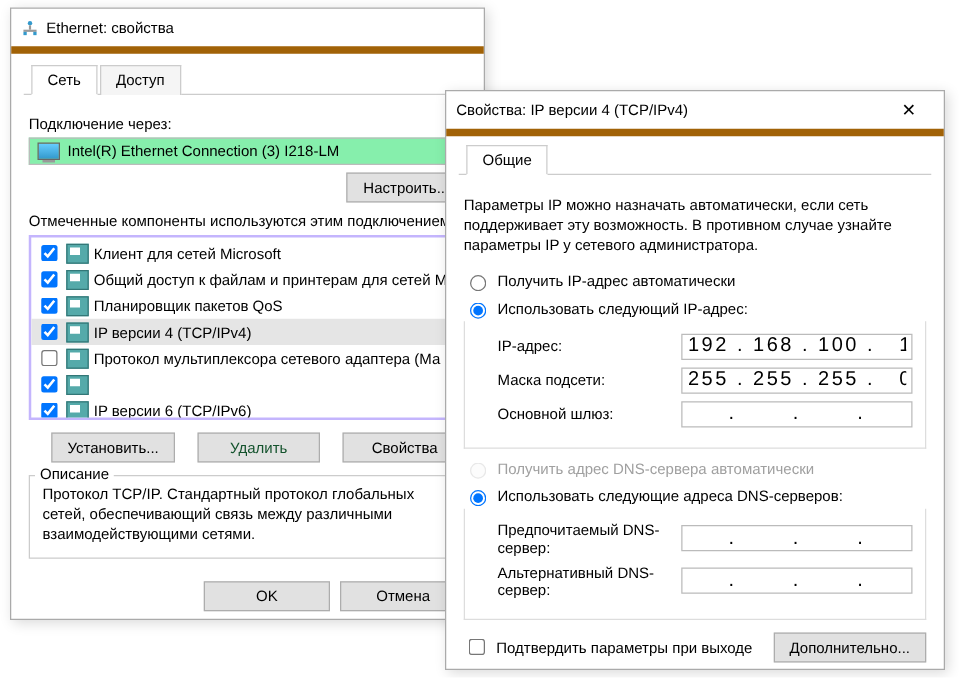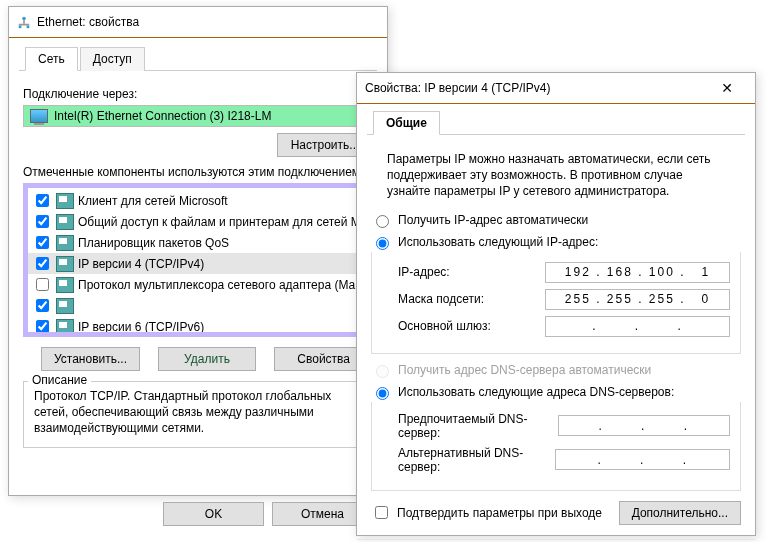--- a/index.html
+++ b/index.html
@@ -17,21 +17,21 @@
     background: #fff;
     border: 1px solid #aaa;
     box-shadow: 2px 2px 10px rgba(0,0,0,0.15);
   }
   .titlebar {
     height: 30px;
     display: flex;
     align-items: center;
     padding: 0 8px;
     font-size: 12px;
-    border-bottom: 1px solid #a16207;
+    border-bottom: 6px solid #a16207;
   }
   .titlebar .title-text { flex: 1; }
   .close-x {
     width: 40px;
     text-align: center;
     font-size: 14px;
     cursor: default;
   }
   .tabstrip {
     display: flex;
@@ -79,21 +79,21 @@
   .btn {
     display: inline-block;
     border: 1px solid #adadad;
     background: #e1e1e1;
     padding: 4px 12px;
     min-width: 70px;
     text-align: center;
   }
   .btn.disabled { color: #14532d; }
   .listbox {
-    border: 5px solid #c4b5fd;
+    border: 2px solid #c4b5fd;
     height: 140px;
     overflow-x: scroll;
     overflow-y: hidden;
     background: #fff;
     margin-top: 4px;
     padding: 2px 0;
     white-space: nowrap;
   }
   .li {
     display: flex;
@@ -129,23 +129,23 @@
     left: 4px;
     background: #fff;
     padding: 0 4px;
   }
   .dlg-buttons {
     display:flex;
     justify-content:flex-end;
     gap:8px;
     padding: 8px 14px 12px;
   }
-  .dlg-buttons .btn { min-width: 75px; margin-top: 36px; }
+  .dlg-buttons .btn { min-width: 75px; }
   
-  .desc { line-height: 1.35; margin: 6px 16px 12px; }
+  .desc { line-height: 1.35; margin: 6px 0 12px; }
   .radio-row { display:flex; align-items:center; gap:6px; margin: 6px 0; }
   .radio { width:13px; height:13px; }
   .radio.disabled { filter: opacity(0.5); }
   .radio-lbl.disabled { color:#a0a0a0; }
   .fieldset {
     border: 1px solid #ddd;
     border-top: none;
     padding: 4px 10px 10px 26px;
     margin-top: -4px;
     margin-bottom: 8px;
@@ -154,21 +154,21 @@
     display:flex;
     justify-content:space-between;
     align-items:center;
     margin: 6px 0;
   }
   .ip-input {
     border: 1px solid #bbb;
     height: 19px;
     width: 175px;
     font-family: "Segoe UI", Tahoma, sans-serif;
-    font-size: 12px;
+    font-size: 16px;
     text-align: center;
     letter-spacing: 2px;
     padding: 0 4px;
     background:#fff;
   }
   .confirm-row {
     display:flex;
     align-items:center;
     justify-content:space-between;
     margin-top: 10px;
@@ -270,21 +270,21 @@
     <span class="btn">Отмена</span>
   </div>
 </div>
 
 <div class="window" style="left:356px; top:72px; width:398px; height:462px;">
   <div class="titlebar">
     <span class="title-text">Свойства: IP версии 4 (TCP/IPv4)</span>
     <span class="close-x">✕</span>
   </div>
 
-  <div class="tabstrip" style="margin:6px 10px 0;font-weight:bold;">
+  <div class="tabstrip" style="margin:6px 10px 0;">
     <div class="tab active">Общие</div>
   </div>
 
   <div class="body">
     <div class="desc">Параметры IP можно назначать автоматически, если сеть поддерживает эту возможность. В противном случае узнайте параметры IP у сетевого администратора.</div>
 
     <div class="radio-row">
       <input type="radio" class="radio" name="ipmode" style="">
       <span>Получить IP-адрес автоматически</span>
     </div>

